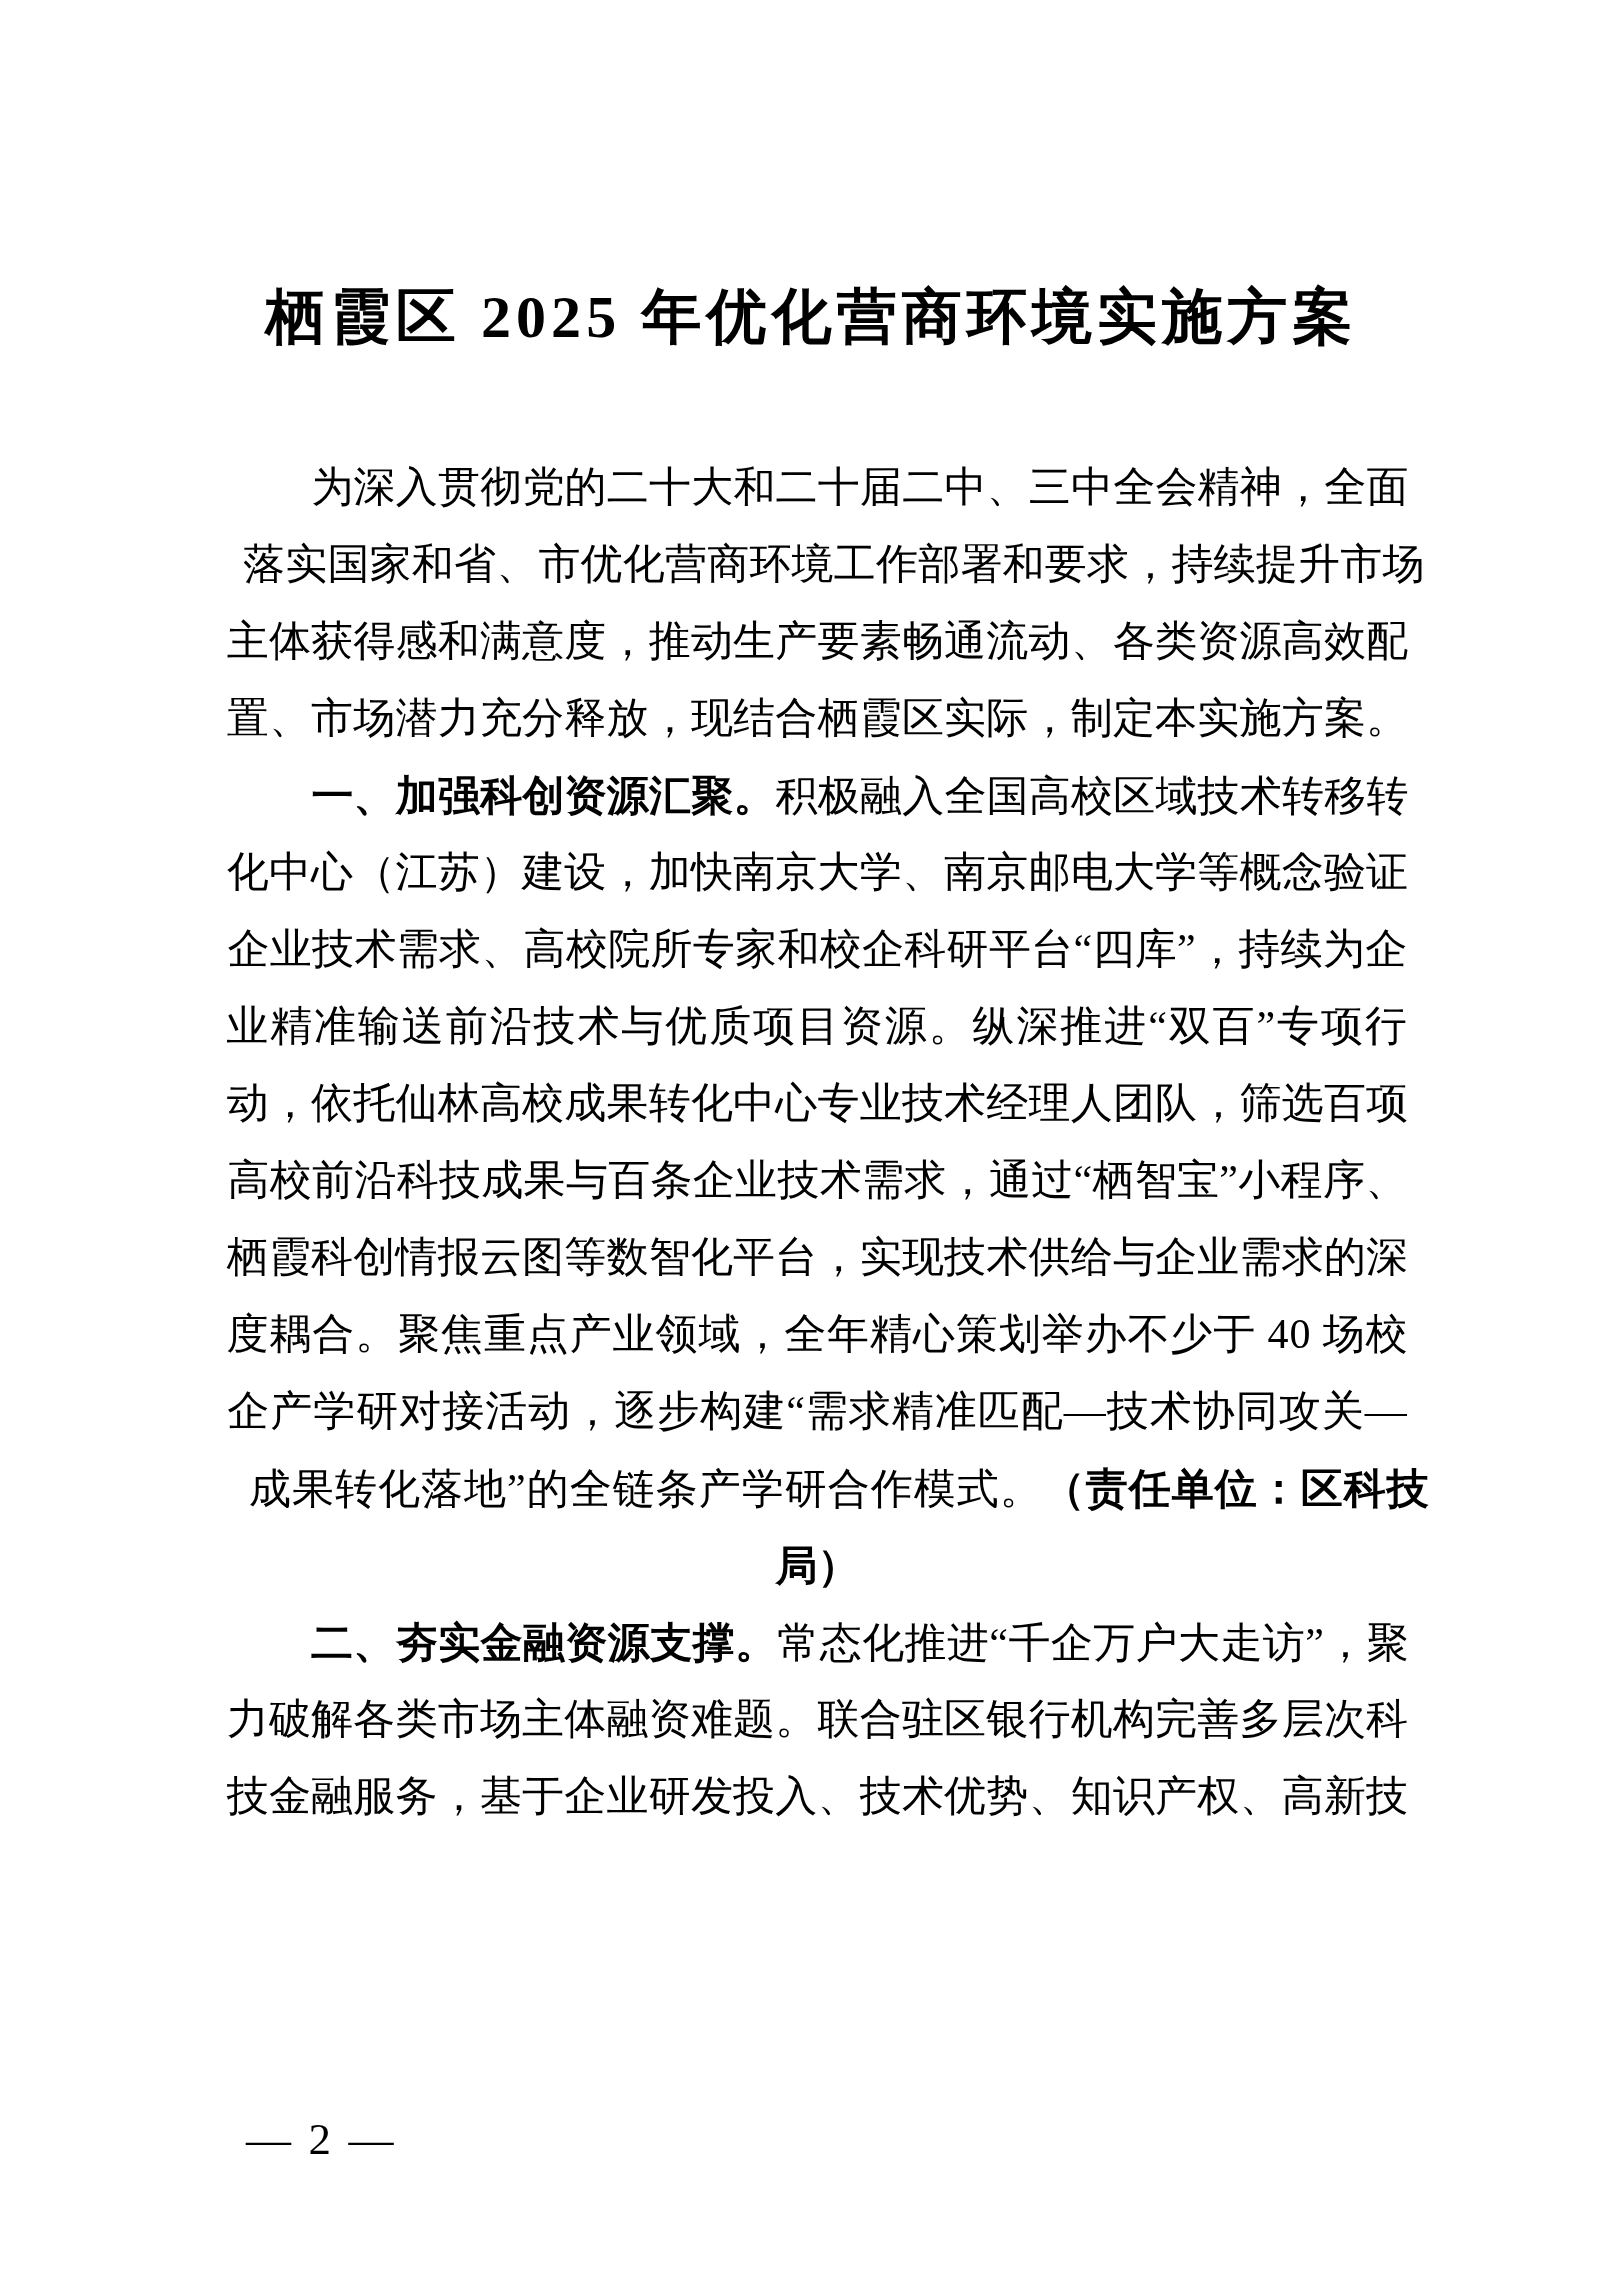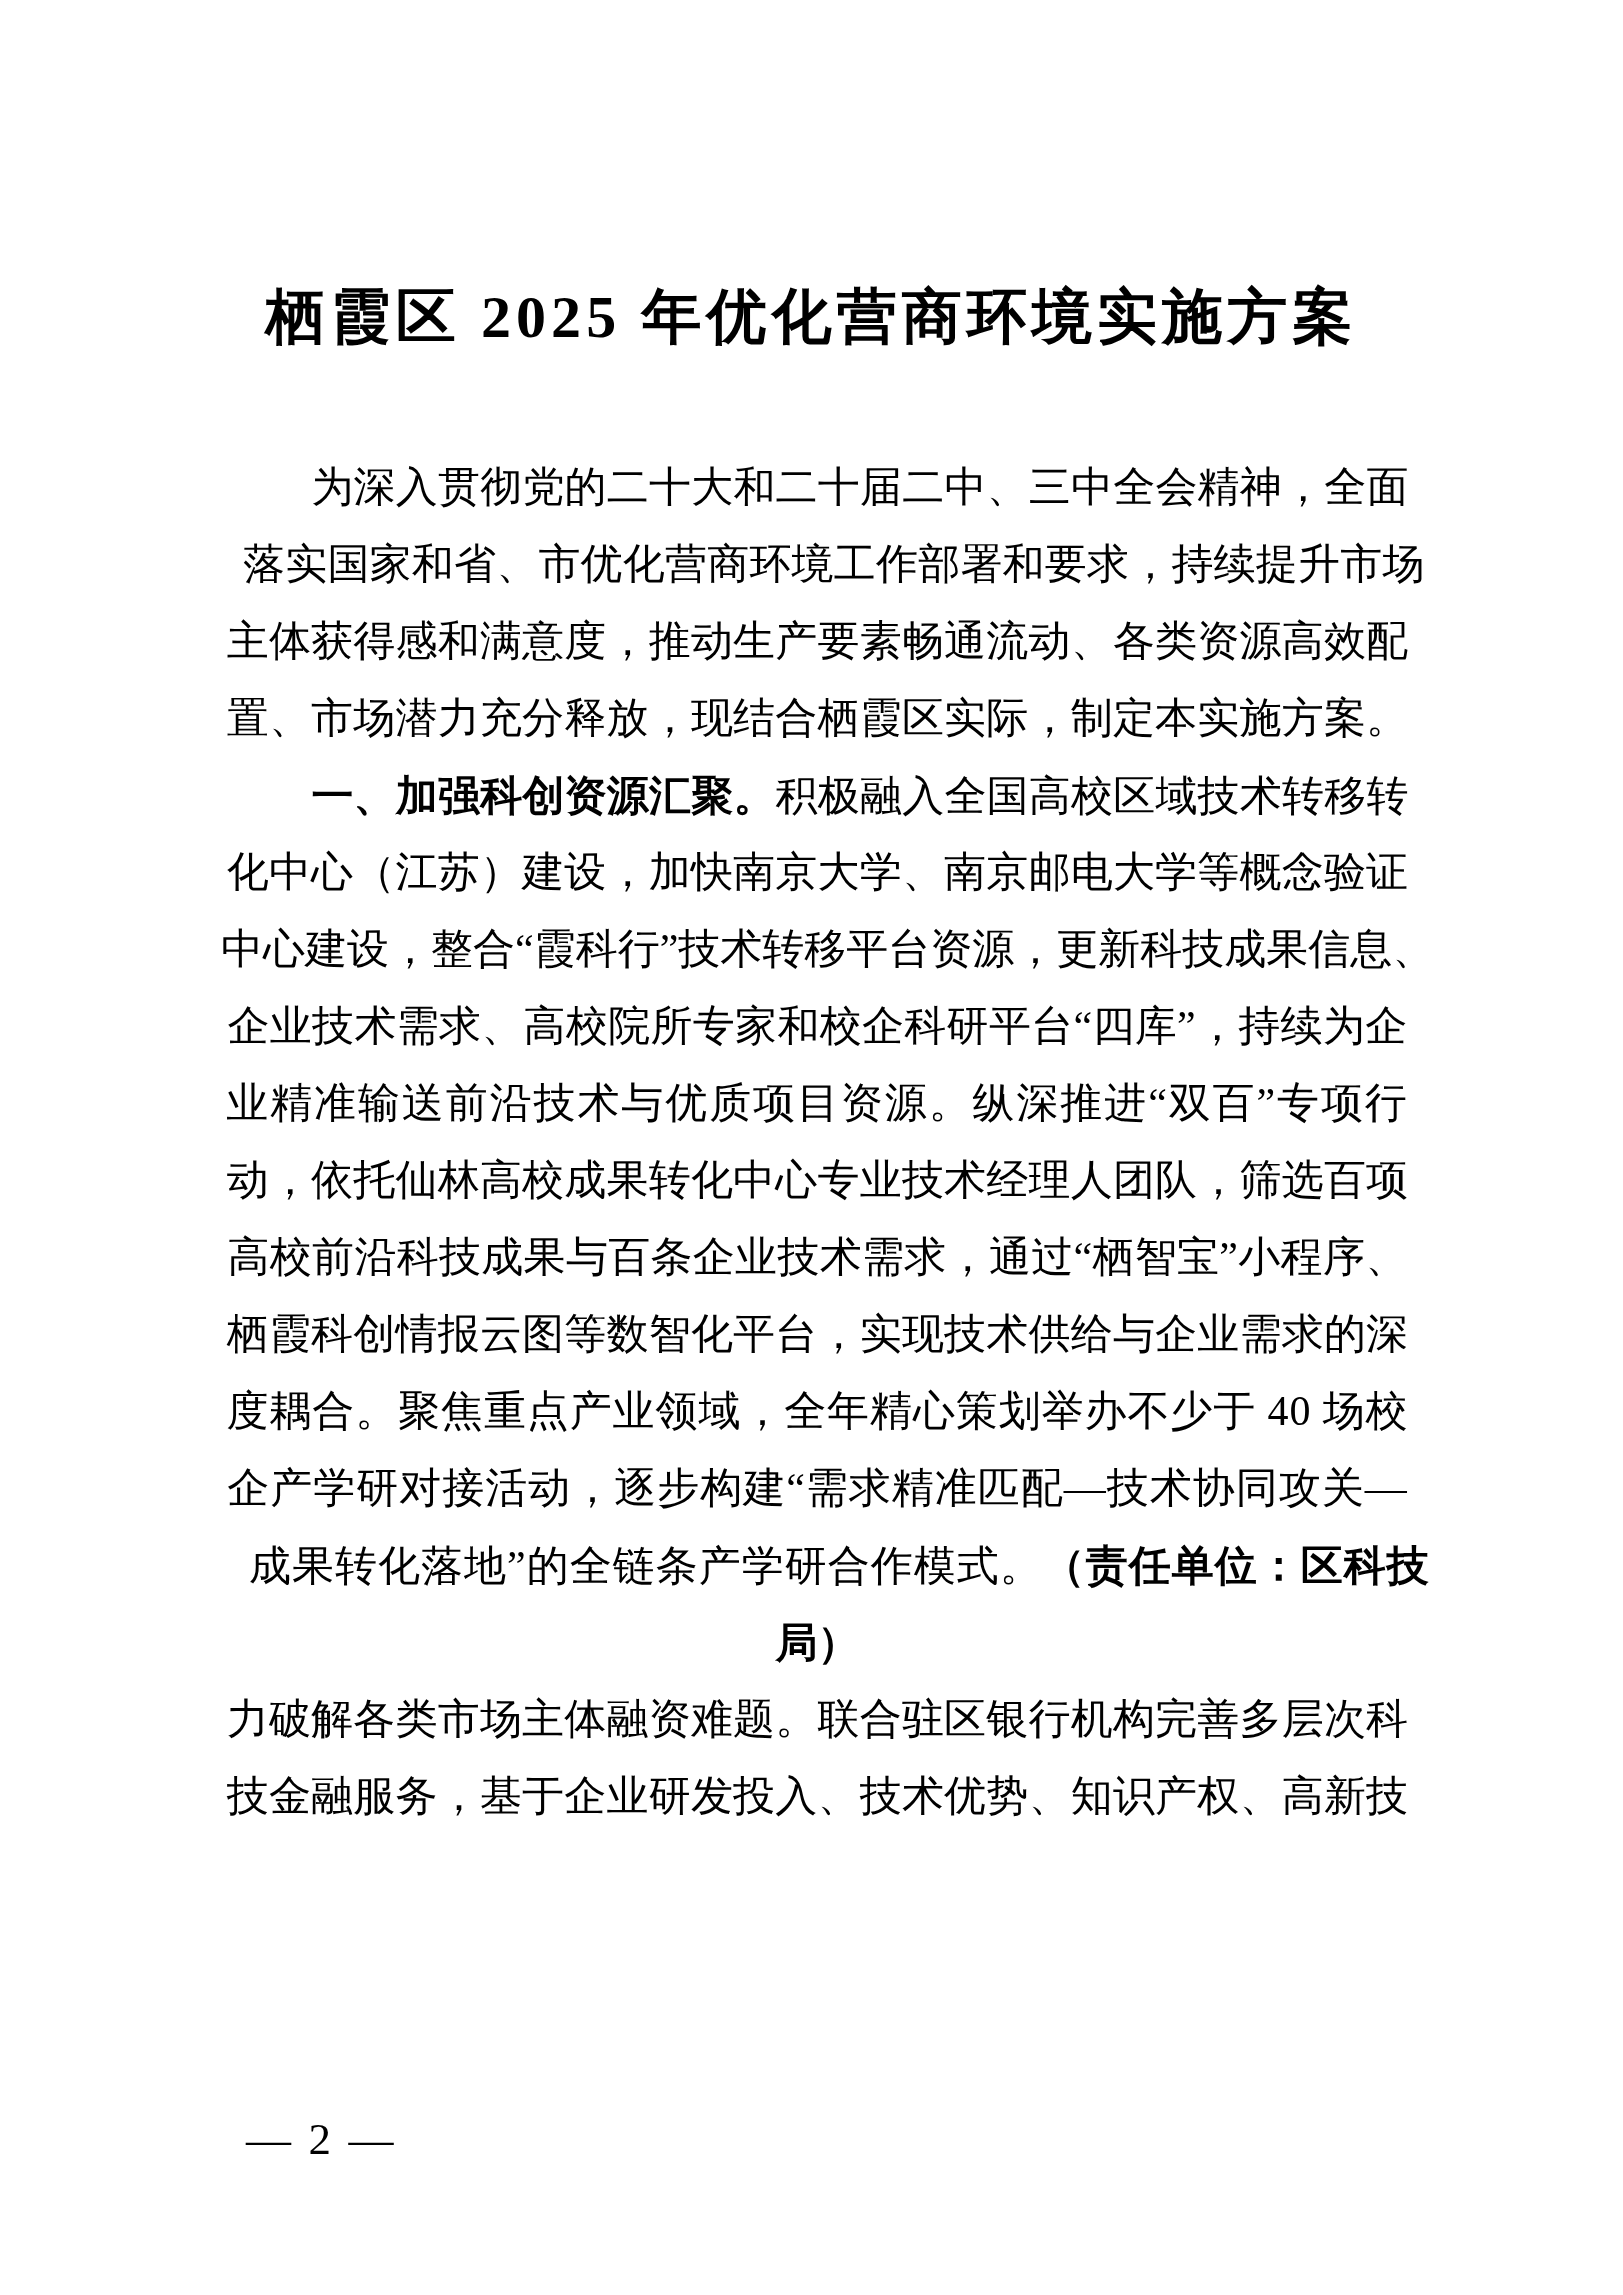--- a/index.html
+++ b/index.html
@@ -64,32 +64,32 @@
   <div class="body-block">
       <div class="paragraph">
         <div class="line fill"><span class="runs" style="letter-spacing: 0.2px;"><span class="indent-space"></span><span class="run">为深入贯彻党的二十大和二十届二中、三中全会精神，全面</span></span></div>
         <div class="line fill"><span class="runs" style="letter-spacing: 0.2px; margin-left: 22px;"><span class="run">落实国家和省、市优化营商环境工作部署和要求，持续提升市场</span></span></div>
         <div class="line fill"><span class="runs" style="letter-spacing: 0.2px;"><span class="run">主体获得感和满意度，推动生产要素畅通流动、各类资源高效配</span></span></div>
         <div class="line fill"><span class="runs" style="letter-spacing: 0.2px;"><span class="run">置、市场潜力充分释放，现结合栖霞区实际，制定本实施方案。</span></span></div>
       </div>
       <div class="paragraph">
         <div class="line fill"><span class="runs" style="letter-spacing: 0.2px;"><span class="indent-space"></span><span class="run b">一、加强科创资源汇聚。</span><span class="run">积极融入全国高校区域技术转移转</span></span></div>
         <div class="line fill"><span class="runs" style="letter-spacing: 0.2px;"><span class="run">化中心（江苏）建设，加快南京大学、南京邮电大学等概念验证</span></span></div>
-        <div class="line fill"><span class="runs" style="letter-spacing: 0px;"><span class="run">中心建设，整合“霞科行”技术转移平台资源，更新科技成果信息、</span></span></div>
         <div class="line fill"><span class="runs" style="letter-spacing: 0.3px;"><span class="run">企业技术需求、高校院所专家和校企科研平台“四库”，持续为企</span></span></div>
         <div class="line fill"><span class="runs" style="letter-spacing: 1.9px;"><span class="run">业精准输送前沿技术与优质项目资源。纵深推进“双百”专项行</span></span></div>
         <div class="line fill"><span class="runs" style="letter-spacing: 0.2px;"><span class="run">动，依托仙林高校成果转化中心专业技术经理人团队，筛选百项</span></span></div>
         <div class="line fill"><span class="runs" style="letter-spacing: 0.3px;"><span class="run">高校前沿科技成果与百条企业技术需求，通过“栖智宝”小程序、</span></span></div>
         <div class="line fill"><span class="runs" style="letter-spacing: 0.2px;"><span class="run">栖霞科创情报云图等数智化平台，实现技术供给与企业需求的深</span></span></div>
         <div class="line fill"><span class="runs" style="letter-spacing: 0.9px;"><span class="run">度耦合。聚焦重点产业领域，全年精心策划举办不少于 40 场校</span></span></div>
         <div class="line fill"><span class="runs" style="letter-spacing: 1px;"><span class="run">企产学研对接活动，逐步构建“需求精准匹配—技术协同攻关—</span></span></div>
         <div class="line fill"><span class="runs" style="letter-spacing: 1px; margin-left: 28px;"><span class="run">成果转化落地”的全链条产学研合作模式。</span><span class="run b">（责任单位：区科技</span></span></div>
         <div class="line"><span class="runs"><span class="run b">局）</span></span></div>
       </div>
       <div class="paragraph">
+        <div class="line fill"><span class="runs" style="letter-spacing: 0.4px;"><span class="indent-space"></span><span class="run b">二、夯实金融资源支撑。</span><span class="run">常态化推进“千企万户大走访”，聚</span></span></div>
         <div class="line fill"><span class="runs" style="letter-spacing: 0.2px;"><span class="run">力破解各类市场主体融资难题。联合驻区银行机构完善多层次科</span></span></div>
         <div class="line fill"><span class="runs" style="letter-spacing: 0.2px;"><span class="run">技金融服务，基于企业研发投入、技术优势、知识产权、高新技</span></span></div>
       </div>
     </div>
 
   <div class="page-footer">— 2 —</div>
 </div>
 
 
 </body></html>

